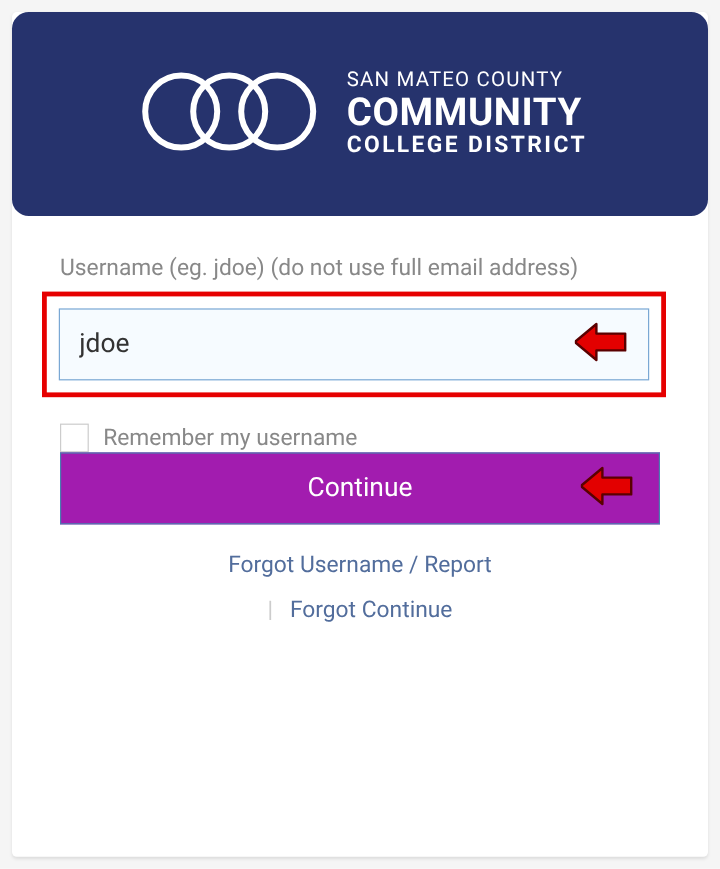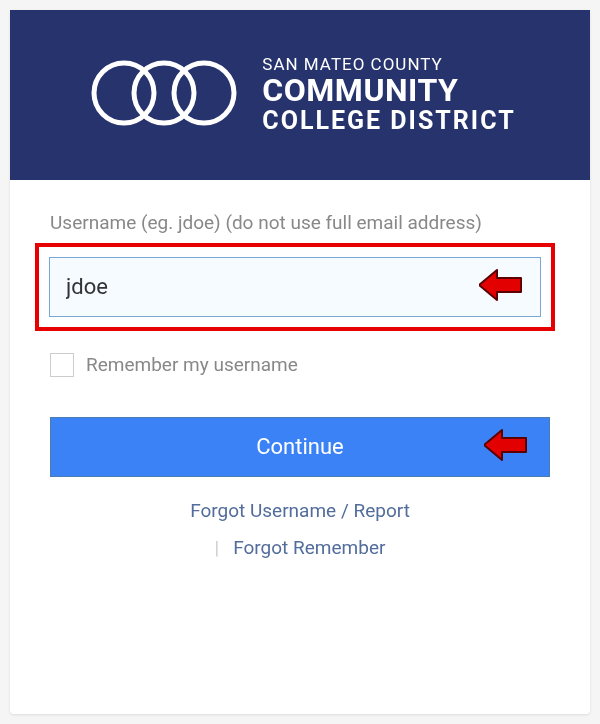--- a/index.html
+++ b/index.html
@@ -24,40 +24,41 @@
       position: relative;
     }
     .header {
       background: #26336d;
       height: 170px;
       display: flex;
       align-items: center;
       justify-content: center;
       gap: 18px;
       padding: 0 4px;
+      border-radius: 14px;
     }
     .logo-rings {
       flex-shrink: 0;
     }
     .logo-text {
       color: #fff;
       line-height: 1.05;
     }
     .logo-line1 {
       font-size: 17px;
       letter-spacing: 1px;
       font-weight: 400;
     }
     .logo-line2 {
       font-size: 32px;
       font-weight: 700;
       letter-spacing: 0.5px;
     }
     .logo-line3 {
-      font-size: 25px;
+      font-size: 19px;
       font-weight: 700;
       letter-spacing: 2px;
     }
     .form-area {
       padding: 30px 40px 20px 40px;
     }
     .field-label {
       color: #888;
       font-size: 19px;
       line-height: 1.4;
@@ -85,40 +86,39 @@
       position: absolute;
       right: 28px;
       top: 50%;
       transform: translateY(-50%);
     }
     .checkbox-row {
       display: flex;
       align-items: center;
       gap: 12px;
       margin-top: 22px;
-      margin-bottom: 40px;
     }
     .checkbox {
       width: 24px;
       height: 24px;
       border: 1px solid #ccc;
       background: #fff;
       cursor: pointer;
     }
     .checkbox-label {
       color: #888;
       font-size: 19px;
     }
     .continue-wrap {
       position: relative;
     }
     .continue-btn {
       width: 100%;
       height: 60px;
-      background: #3b82f6;
+      background: #a21caf;
       border: 1px solid #4a7db0;
       color: #fff;
       font-size: 22px;
       cursor: pointer;
       font-family: inherit;
     }
     .arrow-continue {
       position: absolute;
       right: 22px;
       top: 50%;
@@ -188,17 +188,17 @@
         <svg width="44" height="34" viewBox="0 0 44 34">
           <path d="M 0 17 L 18 2 L 18 10 L 42 10 L 42 24 L 18 24 L 18 32 Z" fill="#e30000" stroke="#5a0000" stroke-width="2" stroke-linejoin="round"></path>
         </svg>
       </span>
     </div>
 
     <div class="links-area">
       <a class="link">Forgot Username / Report</a>
       <div class="link-divider">
         <span class="pipe">|</span>
-        <a class="link">Forgot Remember</a>
+        <a class="link">Forgot Continue</a>
       </div>
     </div>
   </div>
 </div>
 
 </body></html>

